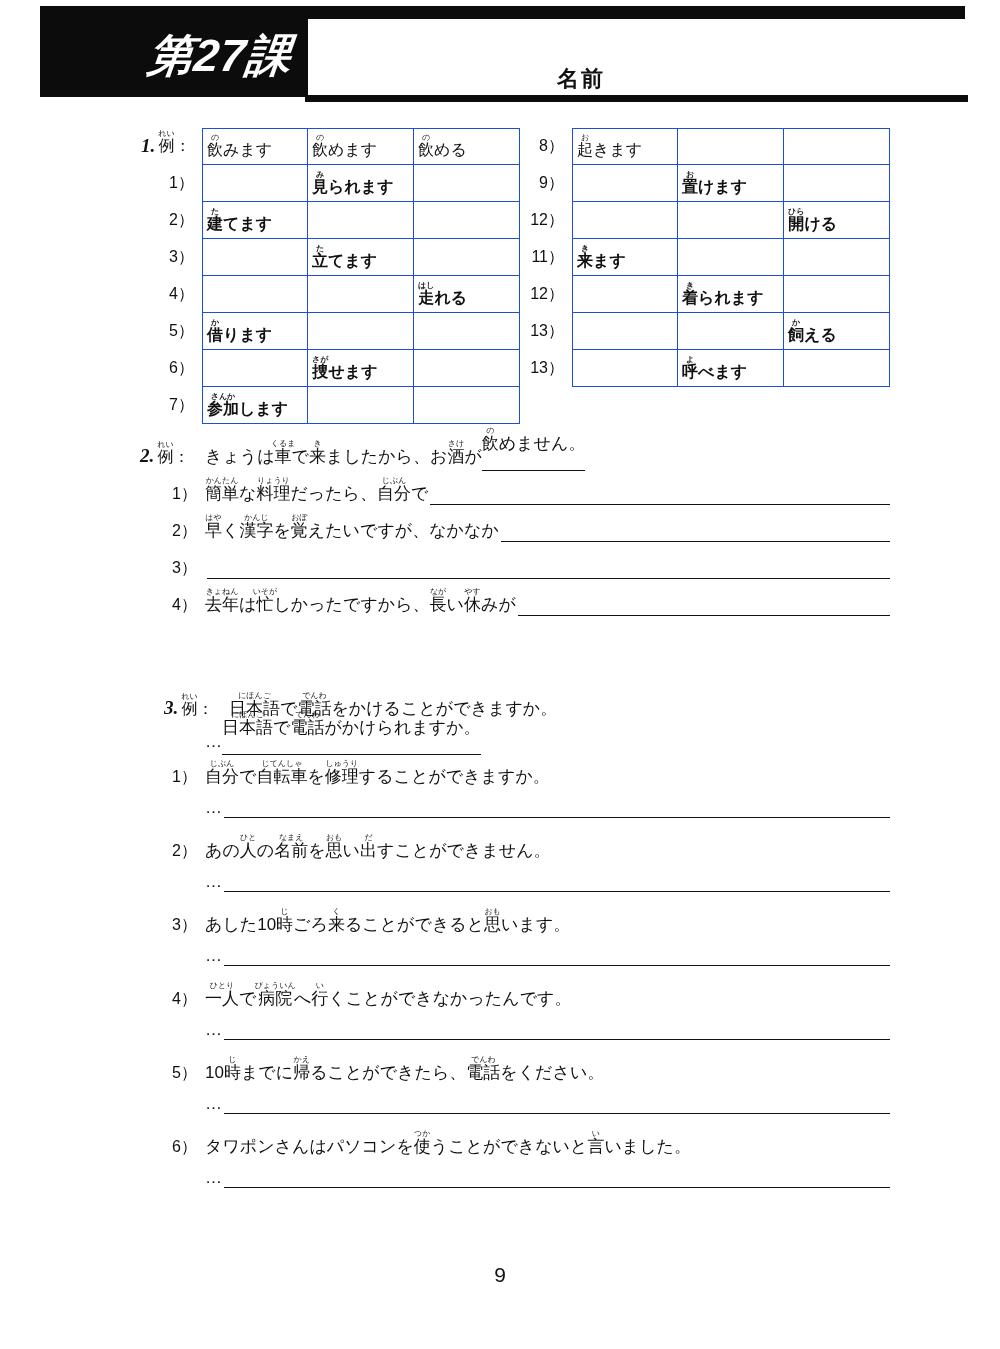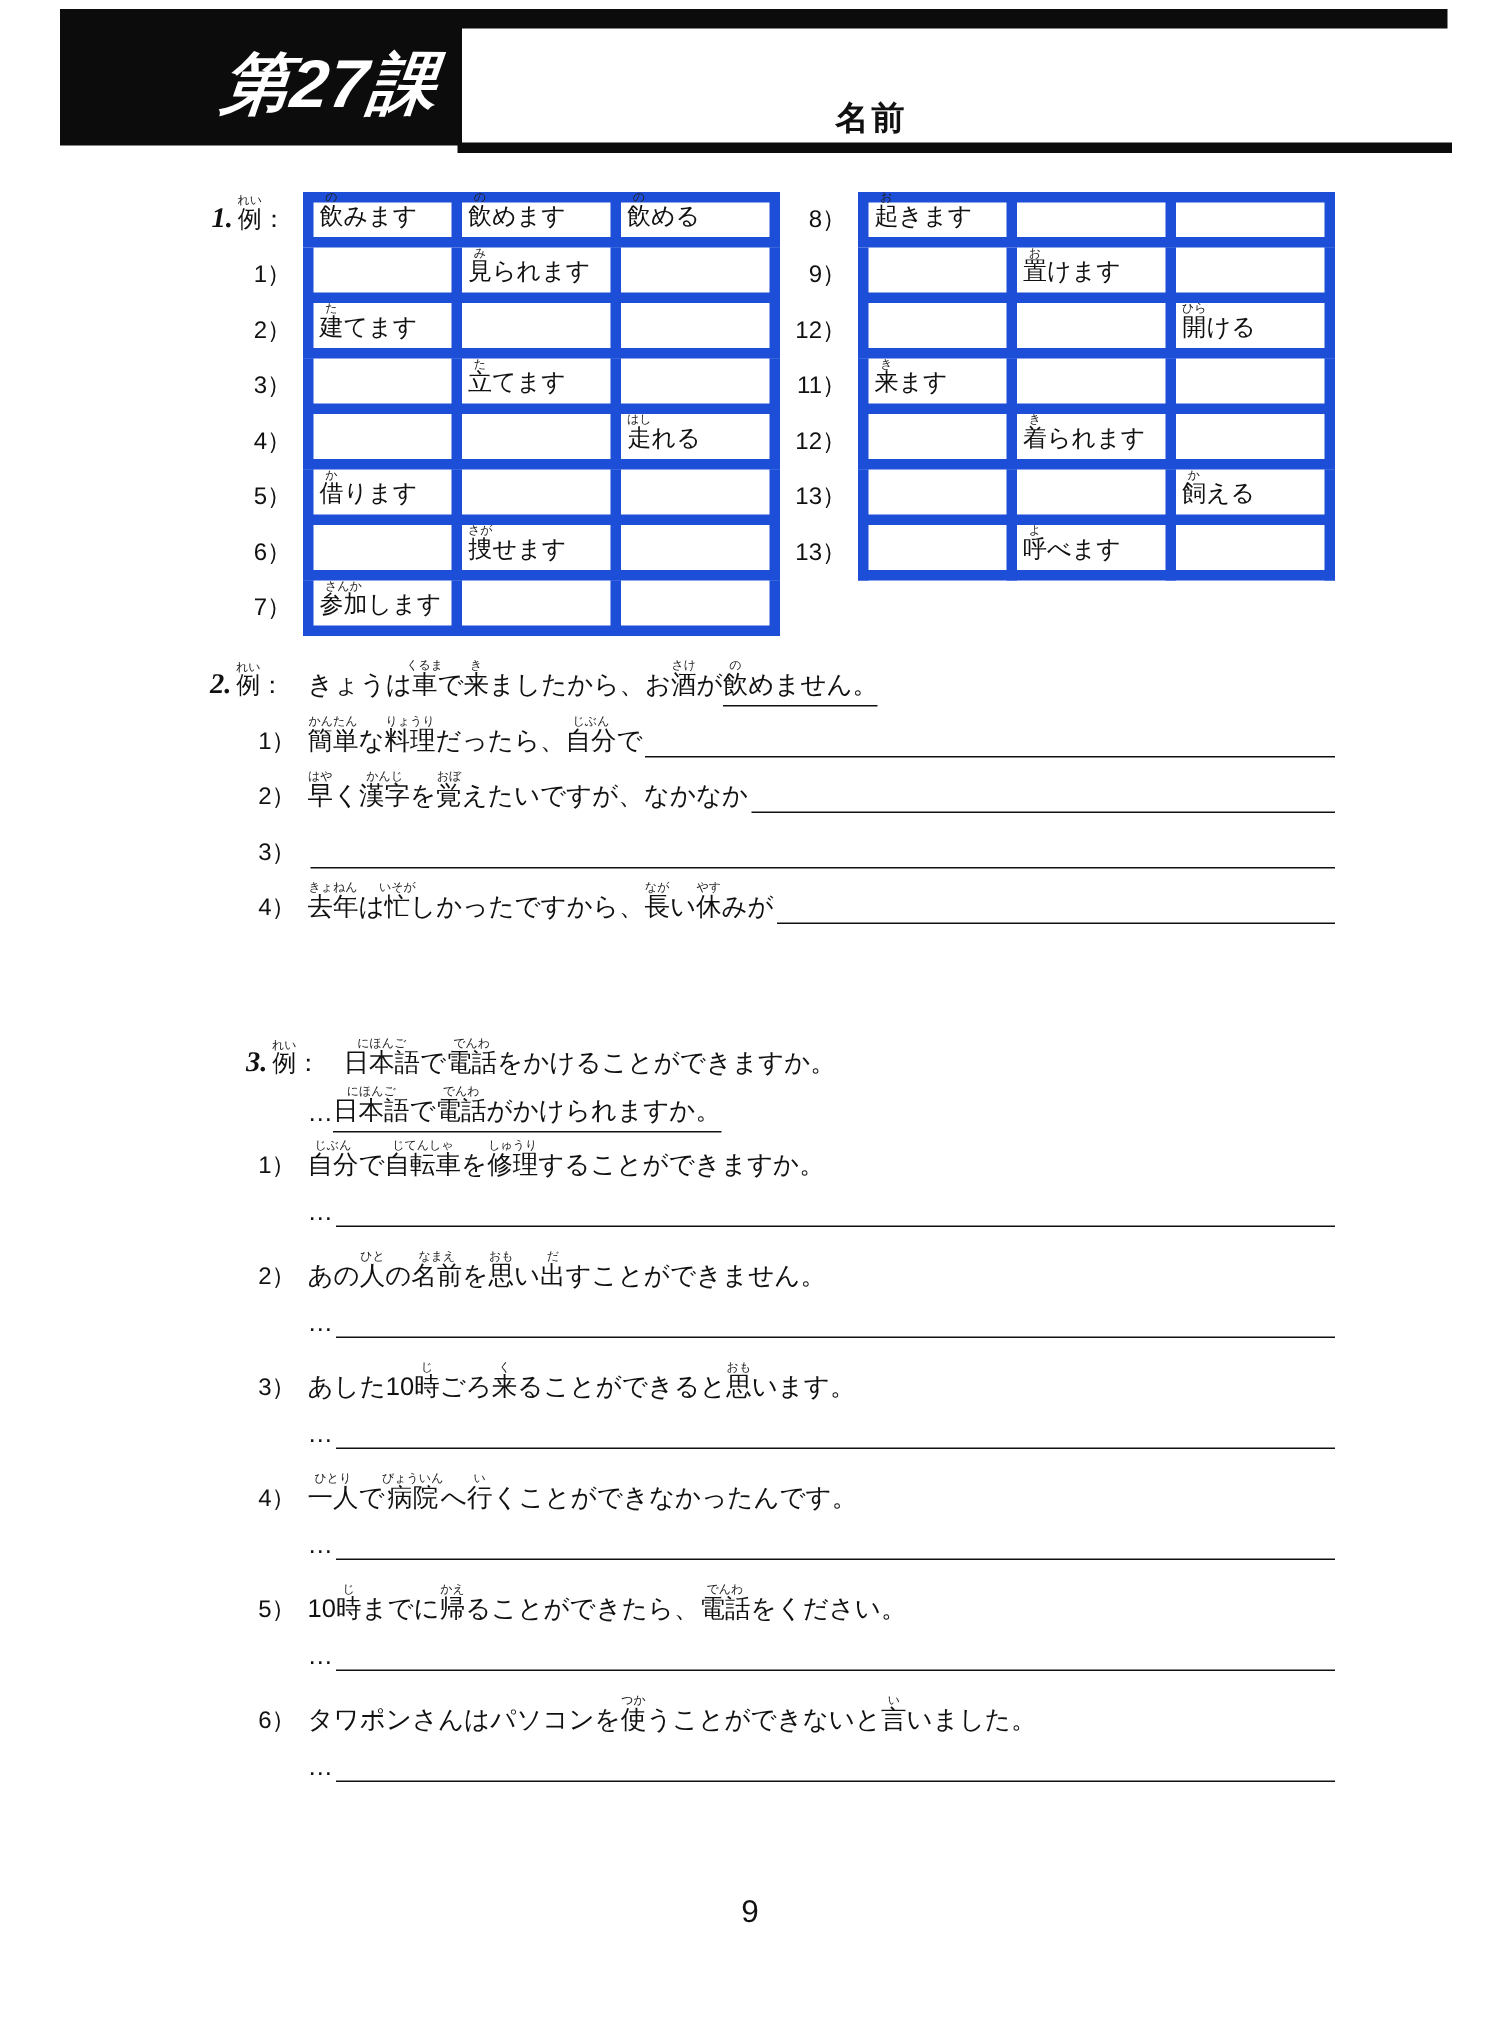--- a/index.html
+++ b/index.html
@@ -26,36 +26,36 @@
   .secnum { font-weight:bold; font-style:italic; font-size:19px; margin-right:3px; font-family:"Liberation Serif", serif; }
 
   
   .sec1 { position:absolute; left:140px; top:128px; display:flex; }
   .tgroup { display:flex; flex-direction:column; }
   .trow { display:flex; }
   .rownum { width:62px; flex:none; display:flex; align-items:flex-end; justify-content:flex-end; padding:0 8px 8px 0; font-size:16px; white-space:nowrap; }
   .rownum.exhead { justify-content:flex-start; padding-left:1px; padding-right:2px; }
   .tgroup.right .rownum { width:52px; }
   .cell {
-    width:106px; height:37px; border:7px solid #1d4ed8;
+    width:106px; height:37px; border:1px solid #1d4ed8;
     display:flex; align-items:flex-end; padding:0 0 3px 4px;
     font-size:16px; white-space:nowrap; overflow:visible; background:transparent;
   }
   .cell + .cell { border-left:none; }
-  .trow + .trow .cell { border-top:none; }
+  .trow + .trow .cell { border-top:none;font-weight:bold; }
 
   
   .sec2 { position:absolute; left:140px; top:431px; width:750px; }
   .sec3 { position:absolute; left:140px; top:684px; width:750px; }
   .line { display:flex; align-items:flex-end; font-size:17px; }
   .sec2 .line { height:37px; }
   .lbl { width:65px; flex:none; font-size:16px; white-space:nowrap; }
   .line.numline .lbl { text-align:right; padding-right:8px; }
   .seg { white-space:nowrap; }
-  .seg.u { border-bottom:1.4px solid #111; padding-bottom:2px; margin-bottom:-3px; }
+  .seg.u { border-bottom:1.4px solid #111; padding-bottom:15px; margin-bottom:-3px; }
   .fill { flex:1 1 auto; height:3px; border-bottom:1.4px solid #111; margin-left:2px; }
 
   .sec3 .exline { height:36px;margin-left:24px; }
   .sec3 .exans { height:32px; }
   .sec3 .qline { height:31px; margin-top:5px; }
   .sec3 .blankline { height:30px; }
   .sec3 .blankline + .qline { margin-top:13px; }
 
   .pagenum { position:absolute; left:0; right:0; top:1263px; text-align:center; font-size:21px; color:#111; }
 </style>

